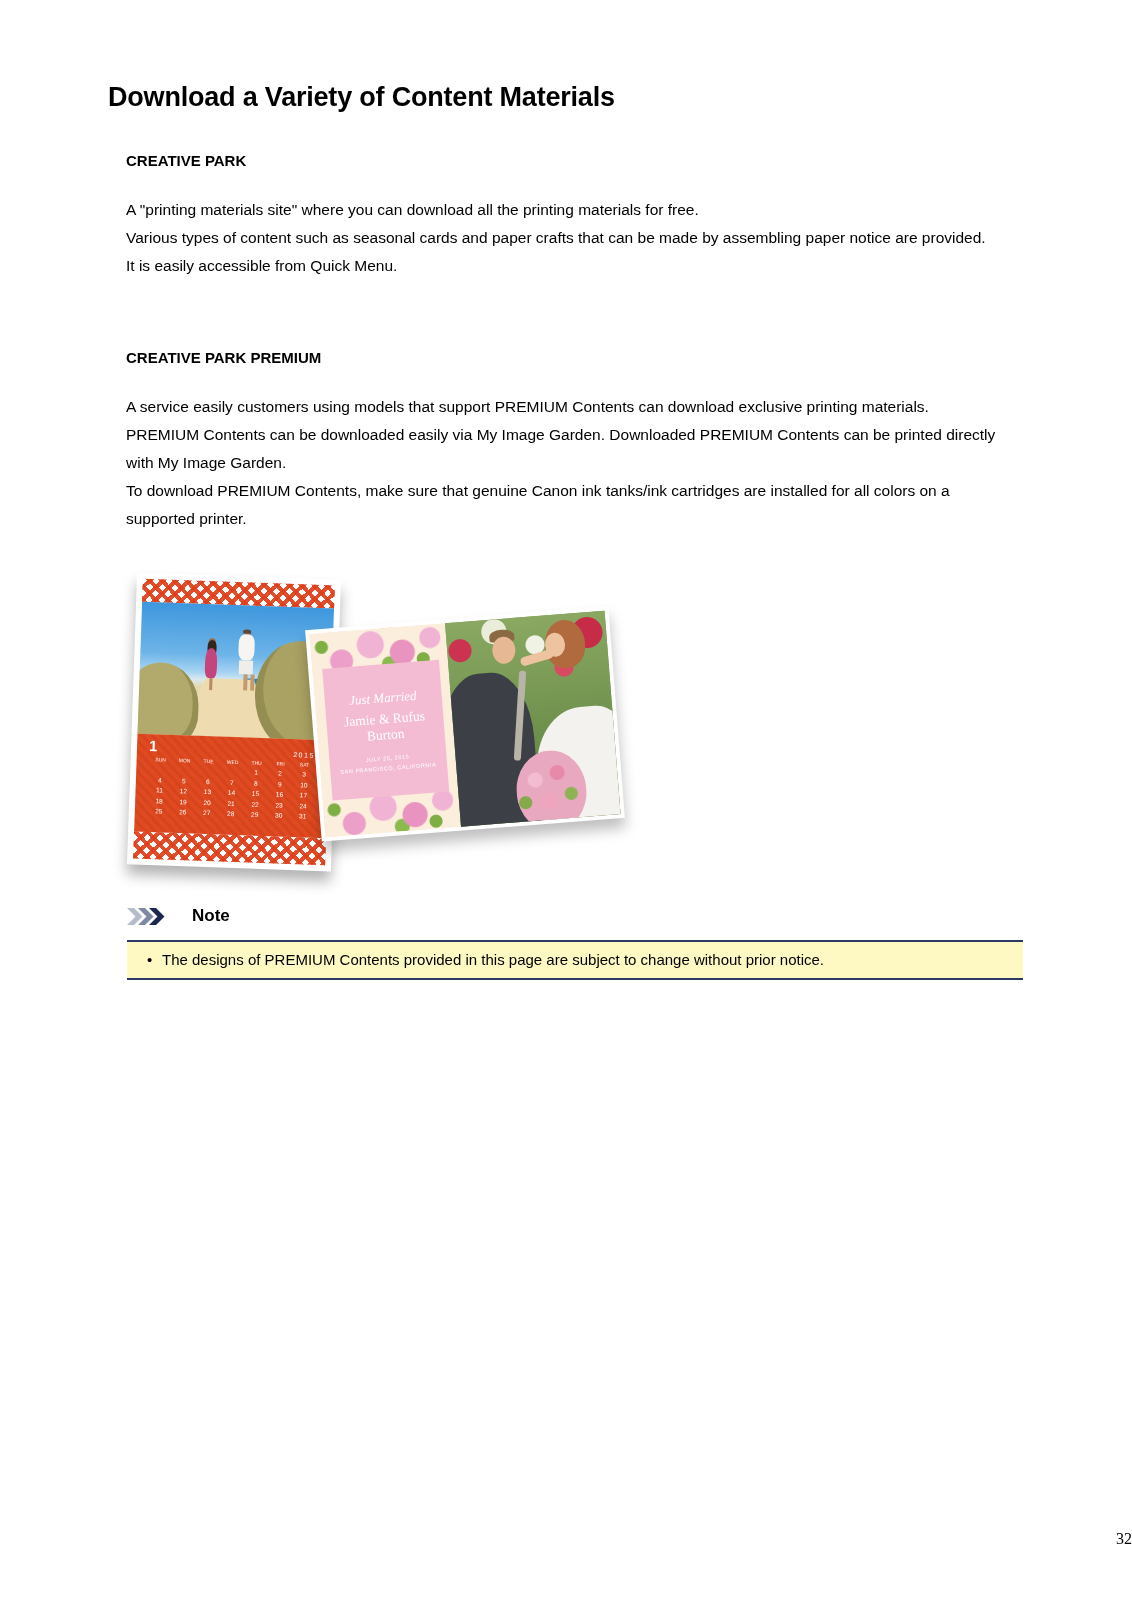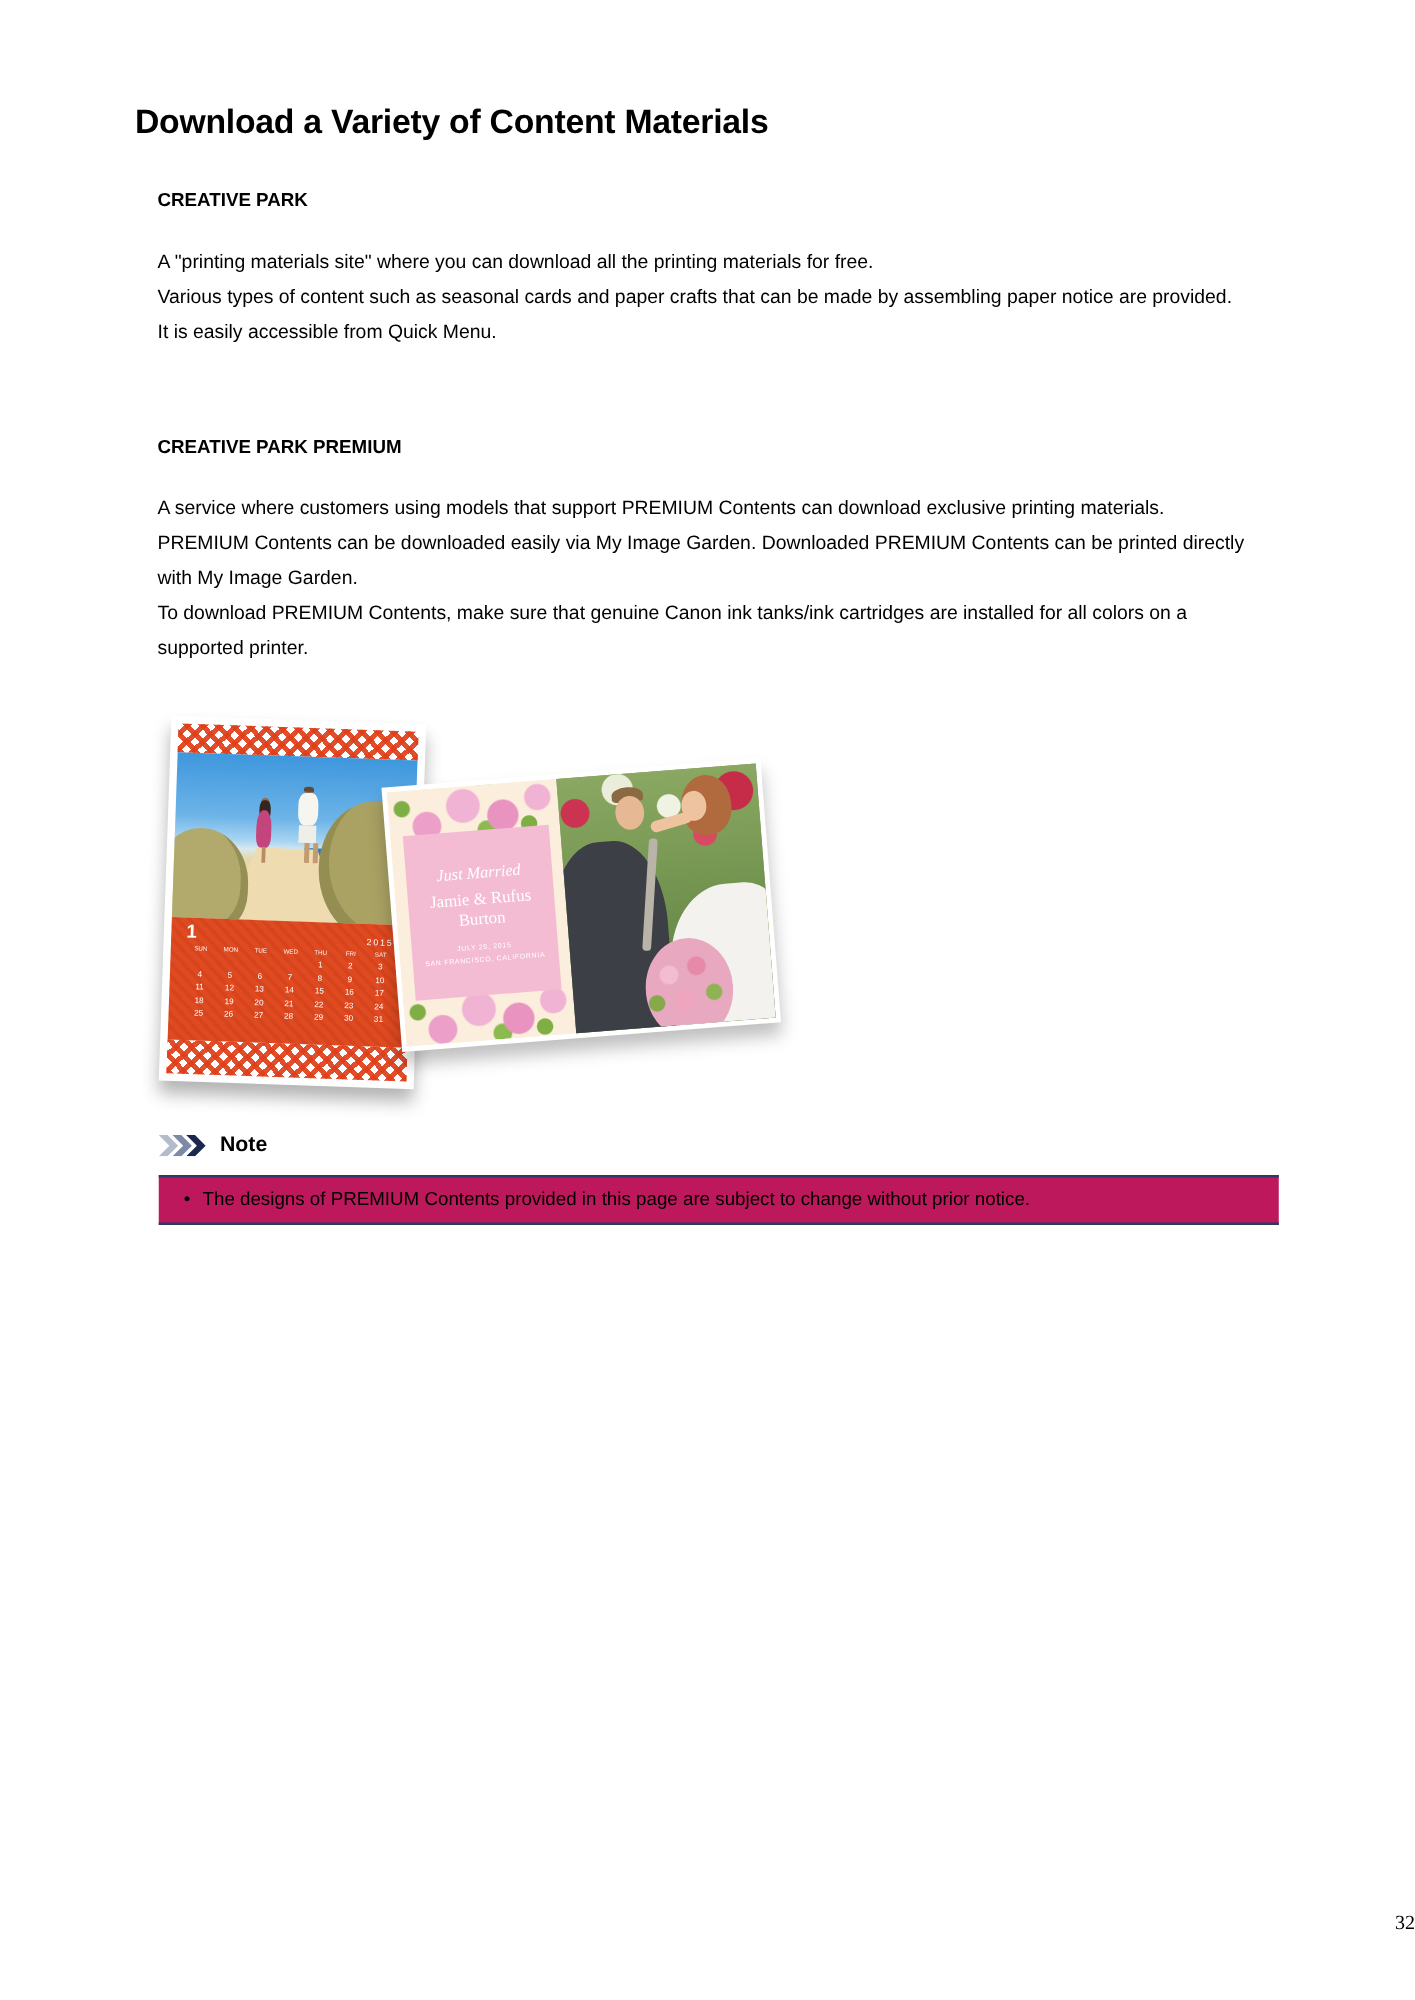--- a/index.html
+++ b/index.html
@@ -148,26 +148,26 @@
       radial-gradient(circle at 28% 35%, #f3bcd0 0 7px, transparent 8px),
       radial-gradient(circle at 60% 28%, #e78aa9 0 7px, transparent 8px),
       radial-gradient(circle at 45% 62%, #f0a5be 0 8px, transparent 9px),
       radial-gradient(circle at 78% 55%, #8fb254 0 6px, transparent 7px),
       radial-gradient(circle at 12% 62%, #86a94c 0 6px, transparent 7px);
   }
 
   
   .note-header {
     position:absolute; left:127px; top:906px;
-    display:flex; align-items:center; gap:9px;
+    display:flex; align-items:center; gap:25px;
   }
   .note-label { font-size:17px; font-weight:bold; }
   .note-box {
     position:absolute; left:127px; top:940px; width:896px; box-sizing:border-box;
-    background:#be185d;
+    background:#fef9c3;
     border-top:2px solid #2b3a64; border-bottom:2px solid #2b3a64;
     padding:9px 12px 10px 20px;
     font-size:15px;
   }
   .note-box ul { margin:0; padding:0; list-style:none; }
   .note-box li { position:relative; padding-left:15px; }
   .note-box li::before { content:"\2022"; position:absolute; left:0; top:0; }
 
   .page-number {
     position:absolute; top:1530px; left:0; width:100%;
@@ -181,21 +181,21 @@
 
 <div class="section-heading" id="h-park">CREATIVE PARK</div>
 <div class="paragraphs" id="p-park">
   <p>A "printing materials site" where you can download all the printing materials for free.</p>
   <p>Various types of content such as seasonal cards and paper crafts that can be made by assembling paper notice are provided.</p>
   <p>It is easily accessible from Quick Menu.</p>
 </div>
 
 <div class="section-heading" id="h-premium">CREATIVE PARK PREMIUM</div>
 <div class="paragraphs" id="p-premium">
-  <p>A service where customers using models that support PREMIUM Contents can download exclusive printing materials.</p>
+  <p>A service easily customers using models that support PREMIUM Contents can download exclusive printing materials.</p>
   <p>PREMIUM Contents can be downloaded easily via My Image Garden. Downloaded PREMIUM Contents can be printed directly with My Image Garden.</p>
   <p>To download PREMIUM Contents, make sure that genuine Canon ink tanks/ink cartridges are installed for all colors on a supported printer.</p>
 </div>
 
 <div class="promo">
 
   <div class="calendar-card">
     <div class="cal-inner">
       <div class="cal-band-top lattice"></div>
       <div class="cal-photo">

